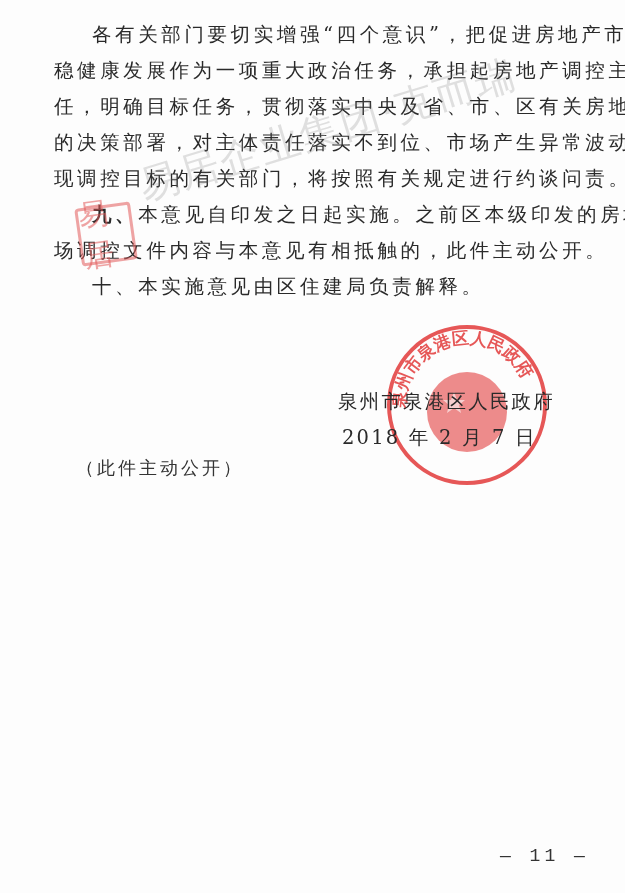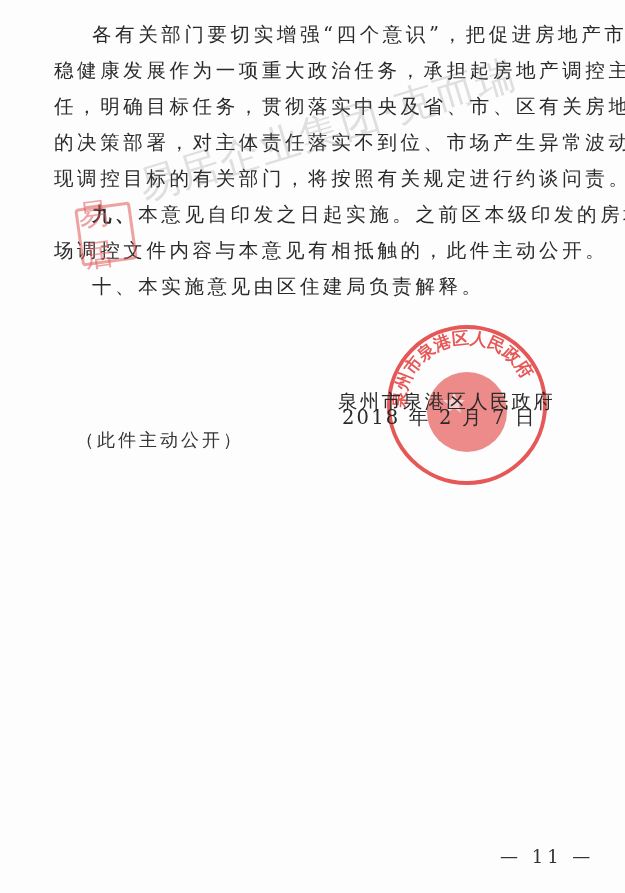--- a/index.html
+++ b/index.html
@@ -8,22 +8,22 @@
       font-family: "DejaVu Serif", "Liberation Serif", serif; color: #2a2a2a;
     }
     .page { position: absolute; left: 0; top: 0; width: 625px; height: 893px; }
     .line {
       position: absolute; left: 54px; font-size: 19.5px; line-height: 24px;
       letter-spacing: 3.6px; white-space: nowrap;
     }
     .indent { left: 92px; }
     .bold-num { font-weight: bold; }
     .sig { position: absolute; font-size: 19.5px; letter-spacing: 2.2px; white-space: nowrap; z-index: 3; }
-    .public-note { position: absolute; left: 76px; top: 428px; font-size: 18px; letter-spacing: 3px; color: #333; font-family: "DejaVu Sans", sans-serif; }
-    .page-num { position: absolute; left: 500px; top: 846px; font-size: 18px; color: #333; letter-spacing: 4px; }
+    .public-note { position: absolute; left: 76px; top: 456px; font-size: 18px; letter-spacing: 3px; color: #333; font-family: "DejaVu Sans", sans-serif; }
+    .page-num { position: absolute; left: 500px; top: 846px; font-size: 18px; color: #333; letter-spacing: 4px; font-family: Liberation Mono, monospace; }
     .stamp { position: absolute; left: 384px; top: 322px; width: 166px; height: 166px; z-index: 2; opacity: 0.85; }
     .watermark {
       position: absolute; left: 140px; top: 160px; font-family: "DejaVu Sans", sans-serif;
       font-size: 40px; color: rgba(120,120,120,0.22); transform: rotate(-17deg); transform-origin: left center;
       white-space: nowrap; letter-spacing: 2px; z-index: 4; pointer-events: none;
     }
     .wm-logo {
       position: absolute; left: 78px; top: 205px; width: 50px; height: 52px;
       border: 3px solid rgba(225,90,90,0.55); border-radius: 4px; z-index: 4;
       color: rgba(225,90,90,0.55); font-size: 30px; font-family: "DejaVu Sans", sans-serif;
@@ -56,21 +56,21 @@
     </defs>
     <circle cx="83" cy="83" r="78" fill="none" stroke="#e23b3b" stroke-width="4"></circle>
     <circle cx="83" cy="90" r="40" fill="#e86060" opacity="0.85"></circle>
     <polygon points="70,70 73,78 81,78 75,83 77,91 70,86 63,91 65,83 59,78 67,78" fill="#fff" opacity="0.6"></polygon>
     <text font-size="17" font-weight="bold" fill="#e23b3b" font-family="DejaVu Sans, sans-serif">
       <textPath href="#arc" startOffset="4%">泉州市泉港区人民政府</textPath>
     </text>
   </svg>
 
   <div class="sig" style="left:338px;top:388px">泉州市泉港区人民政府</div>
-  <div class="sig" style="left:342px;top:404px">2018 年 2 月 7 日</div>
+  <div class="sig" style="left:342px;top:424px">2018 年 2 月 7 日</div>
 
   <div class="public-note">（此件主动公开）</div>
 
   <div class="page-num">— 11 —</div>
 
   <div class="wm-logo">易居</div>
   <div class="watermark">易居企业集团·克而瑞</div>
 </div>
 
 </body></html>

